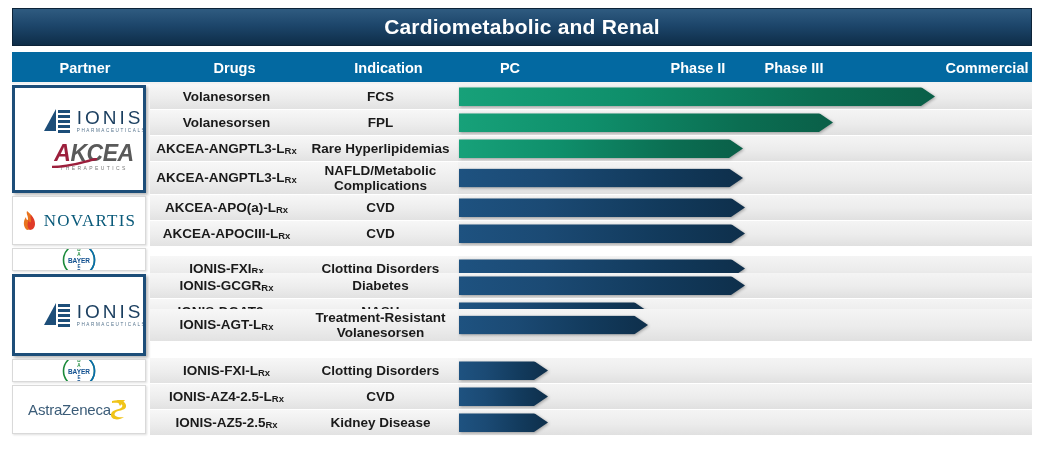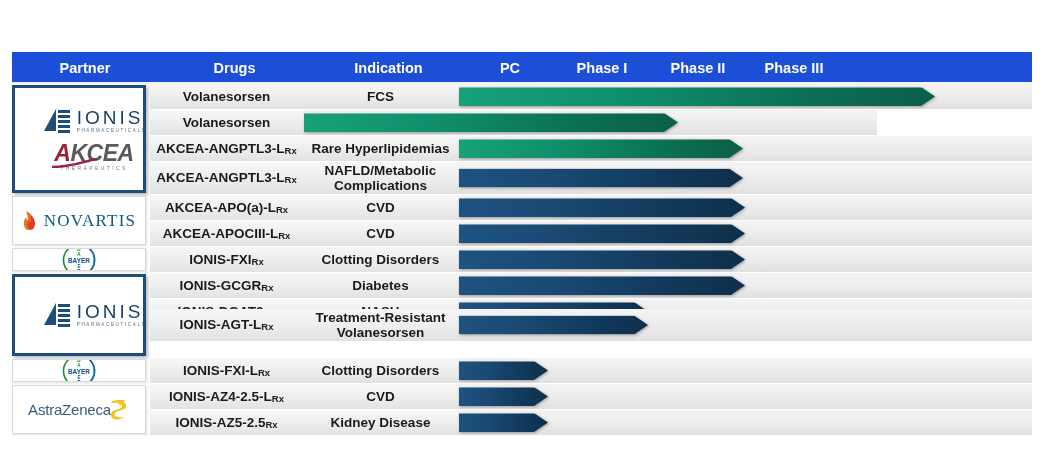--- a/index.html
+++ b/index.html
@@ -21,21 +21,21 @@
   }
   .title-bar .t {
     color: #ffffff; font-size: 21px; font-weight: bold;
     letter-spacing: .2px;
   }
 
   
   .hdr {
     position: absolute; left: 12px; top: 52px;
     width: 1020px; height: 32px;
-    background: #1d4ed8;
+    background: #0369a1;
     border-bottom: 2px solid #f2f2f2;
   }
   .hdr .h {
     position: absolute; top: 0; height: 32px;
     color: #ffffff; font-size: 14.5px; font-weight: bold;
     display: flex; align-items: center; justify-content: center;
     white-space: nowrap;
   }
 
   
@@ -120,29 +120,32 @@
     clip-path: polygon(0 0, calc(100% - 14px) 0, 100% 50%, calc(100% - 14px) 100%, 0 100%);
   }
   .bar.green .fill  { background: linear-gradient(to right, #17a179 0%, #0f8f6b 35%, #0b6e52 75%, #0a5f48 100%); }
   .bar.navy  .fill  { background: linear-gradient(to right, #1e5280 0%, #1b4a74 30%, #123a5c 70%, #0e2f4b 100%); }
 </style>
 </head>
 <body>
 
 <div id="app">
 
+  <div class="title-bar">
+    <span class="t">Cardiometabolic and Renal</span>
+  </div>
 
   <div class="hdr" id="hdr">
       <div class="h" style="left: 0px; width: 146px;">Partner</div>
       <div class="h" style="left: 146px; width: 153px;">Drugs</div>
       <div class="h" style="left: 299px; width: 155px;">Indication</div>
       <div class="h" style="left: 454px; width: 88px;">PC</div>
-      <div class="h" style="left: 542px; width: 96px;">Phase I</div>
       <div class="h" style="left: 638px; width: 96px;">Phase II</div>
       <div class="h" style="left: 734px; width: 96px;">Phase III</div>
+      <div class="h" style="left: 930px; width: 90px;">Commercial</div>
     </div>
 
   <div class="body">
     <div class="partner-col" id="partner-col">
         <div class="pcell boxed" title="IONIS Pharmaceuticals / AKCEA Therapeutics" style="top: 1px; height: 108px;">
           <div class="logo-stack">
             <span class="ionis">
               <span class="mark"><svg viewBox="0 0 30 26" width="30" height="26">
                   <path d="M2 23 L14 1 L14 23 Z" fill="#1d4e79"></path>
                   <path d="M16 2 L28 2 L28 5 L16 5 Z" fill="#1d4e79"></path>
@@ -236,20 +239,21 @@
           <div class="cell-drug" style="height: 26px;">Volanesorsen</div>
           <div class="cell-ind" style="height: 26px;">FCS</div>
           <div class="track" style="height: 26px;">
             <div class="bar green" style="width: 476px;">
               <div class="fill"></div>
             </div>
           </div>
         </div>
         <div class="row" style="top: 26px; height: 26px;">
           <div class="cell-drug" style="height: 26px;">Volanesorsen</div>
+          <div class="cell-ind" style="height: 26px;">FPL</div>
           <div class="track" style="height: 26px;">
             <div class="bar green" style="width: 374px;">
               <div class="fill"></div>
             </div>
           </div>
         </div>
         <div class="row" style="top: 52px; height: 26px;">
           <div class="cell-drug" style="height: 26px;">AKCEA-ANGPTL3-L<sub>Rx</sub></div>
           <div class="cell-ind" style="height: 26px;">Rare Hyperlipidemias</div>
           <div class="track" style="height: 26px;">
@@ -278,21 +282,21 @@
         </div>
         <div class="row" style="top: 137px; height: 26px;">
           <div class="cell-drug" style="height: 26px;">AKCEA-APOCIII-L<sub>Rx</sub></div>
           <div class="cell-ind" style="height: 26px;">CVD</div>
           <div class="track" style="height: 26px;">
             <div class="bar navy" style="width: 286px;">
               <div class="fill"></div>
             </div>
           </div>
         </div>
-        <div class="row" style="top: 163px; height: 26px;">
+        <div class="row" style="top: 172px; height: 26px;">
           <div class="cell-drug" style="height: 26px;">IONIS-FXI<sub>Rx</sub></div>
           <div class="cell-ind" style="height: 26px;">Clotting Disorders</div>
           <div class="track" style="height: 26px;">
             <div class="bar navy" style="width: 286px;">
               <div class="fill"></div>
             </div>
           </div>
         </div>
         <div class="row" style="top: 189px; height: 26px;">
           <div class="cell-drug" style="height: 26px;">IONIS-GCGR<sub>Rx</sub></div>

